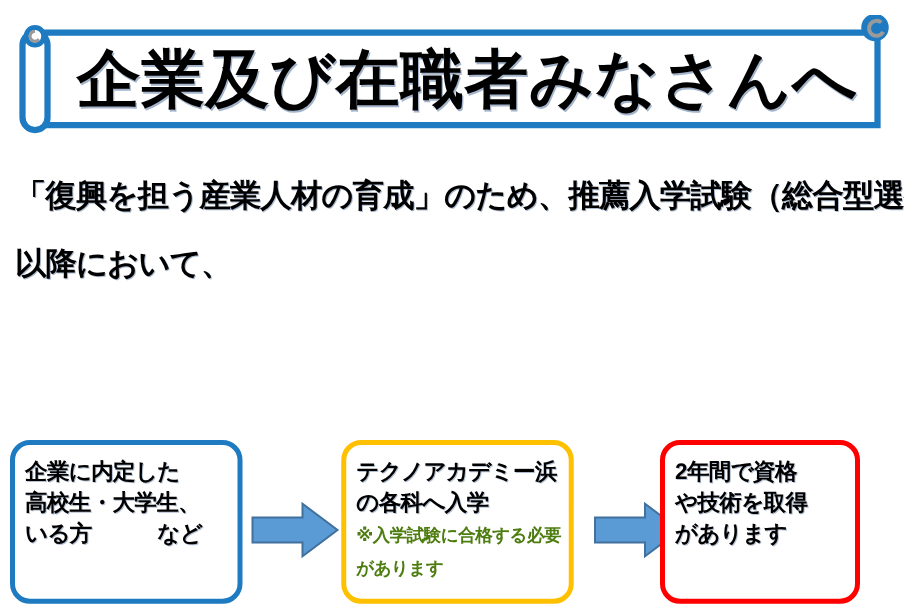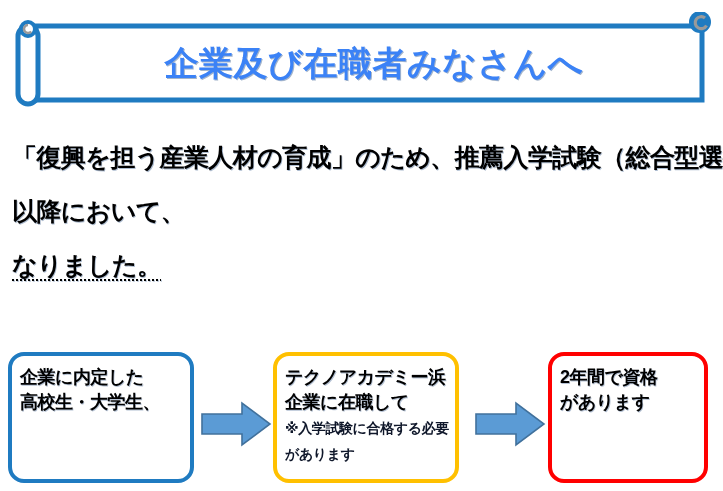--- a/index.html
+++ b/index.html
@@ -34,25 +34,25 @@
   }
   #title-text {
     position: absolute;
     left: 46px;
     top: 14px;
     width: 640px;
     height: 74px;
     display: flex;
     align-items: center;
     justify-content: center;
-    font-size: 34px;
+    font-size: 51px;
     font-weight: 700;
     line-height: 1;
     letter-spacing: 0.5px;
-    color: #3b82f6;
+    color: #000000;
     white-space: nowrap;
     text-shadow: 1px 1px 0 rgba(90,120,160,0.55);
   }
 
   
   #body-text {
     position: absolute;
     left: 12px;
     top: 130px;
     width: 706px;
@@ -104,37 +104,37 @@
     letter-spacing: -0.5px;
     color: #000000;
     text-shadow: 0.8px 0.8px 0 rgba(90,120,160,0.45);
   }
   .box-note {
     font-size: 14px;
     font-weight: 700;
     line-height: 26px;
     white-space: nowrap;
     letter-spacing: -0.4px;
-    color: #0f172a;
+    color: #4d7c0f;
   }
 
   #flow-box-1 {
     left: 8px;
     width: 186px;
     height: 131px;
     border: 4px solid #1F7BC1;
   }
   #flow-box-2 {
     left: 273px;
     width: 186px;
     height: 131px;
     border: 4px solid #FFC000;
   }
   #flow-box-3 {
-    left: 548px;
+    left: 528px;
     width: 160px;
     height: 131px;
     border: 4px solid #FF0000;
   }
 
   .flow-arrow {
     position: absolute;
     top: 48px;
     width: 72px;
     height: 48px;
@@ -157,49 +157,50 @@
 
     <circle cx="692" cy="10" r="11" fill="#1F7BC1"></circle>
     <path d="M 697 6 a 6 6 0 1 0 1.5 7.5" fill="none" stroke="#9A9A9A" stroke-width="3.2"></path>
   </svg>
   <div id="title-text">企業及び在職者みなさんへ</div>
 </div>
 
 <div id="body-text">
   <div class="body-line">「復興を担う産業人材の育成」のため、推薦入学試験（総合型選抜）</div>
   <div class="body-line">以降において、</div>
-  <div class="body-line underlined">なりました。</div>
 </div>
 
 <div id="flow-row">
 
   <div class="flow-box" id="flow-box-1">
     <div class="box-inner">
       <div class="box-line">企業に内定した</div>
       <div class="box-line">高校生・大学生、</div>
+      <div class="box-line">いる方　　　など</div>
     </div>
   </div>
 
   <svg class="flow-arrow" id="flow-arrow-1" viewBox="0 0 72 48" aria-hidden="true">
     <path d="M 2 14 L 42 14 L 42 3 L 70 24 L 42 45 L 42 34 L 2 34 Z" fill="#5B9BD5" stroke="#41719C" stroke-width="1.6"></path>
   </svg>
 
   <div class="flow-box" id="flow-box-2">
     <div class="box-inner">
       <div class="box-line">テクノアカデミー浜</div>
-      <div class="box-line">企業に在職して</div>
+      <div class="box-line">の各科へ入学</div>
       <div class="box-note">※入学試験に合格する必要</div>
       <div class="box-note">があります</div>
     </div>
   </div>
 
   <svg class="flow-arrow" id="flow-arrow-2" viewBox="0 0 72 48" aria-hidden="true">
     <path d="M 2 14 L 42 14 L 42 3 L 70 24 L 42 45 L 42 34 L 2 34 Z" fill="#5B9BD5" stroke="#41719C" stroke-width="1.6"></path>
   </svg>
 
   <div class="flow-box" id="flow-box-3">
     <div class="box-inner">
       <div class="box-line">2年間で資格</div>
+      <div class="box-line">や技術を取得</div>
       <div class="box-line">があります</div>
     </div>
   </div>
 
 </div>
 
 </body></html>

